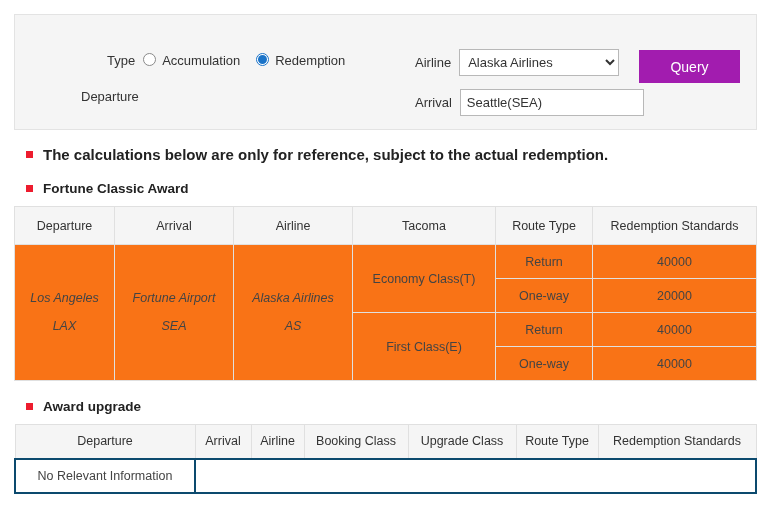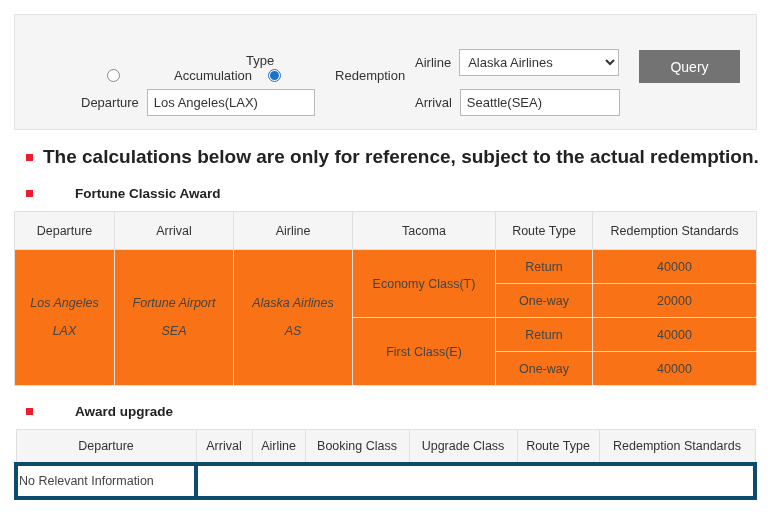--- a/index.html
+++ b/index.html
@@ -22,33 +22,33 @@
 
   
   .search-panel {
     margin: 14px 14px 0 14px;
     background: #f5f5f5;
     border: 1px solid #e3e3e3;
     height: 116px;
     position: relative;
   }
   .form-row { position: absolute; display: flex; align-items: center; }
-  .row-type { left: 92px; top: 38px; flex-direction: column; }
+  .row-type { left: 92px; top: 38px; }
   .row-airline { left: 400px; top: 34px; }
   .row-departure { left: 66px; top: 74px; }
   .row-arrival { left: 400px; top: 74px; }
 
   .field-label {
     font-size: 13px;
     color: #333;
     margin-right: 8px;
     white-space: nowrap;
   }
   .radio-group { display: flex; align-items: center; }
-  .radio-item { display: flex; align-items: center; margin-right: 16px; gap: 48px; }
+  .radio-item { display: flex; margin-right: 16px; }
   .radio {
     width: 13px; height: 13px;
     border-radius: 50%;
     border: 1px solid #8a8a8a;
     background: #fff;
     margin-right: 6px;
     position: relative;
     flex: none;
   }
   .radio.checked {
@@ -70,41 +70,41 @@
     width: 168px;
     height: 27px;
     padding: 2px 6px;
     border: 1px solid #b8b8b8;
     background: #ffffff;
     font-family: "Liberation Sans", sans-serif;
     font-size: 13px;
     color: #333;
     outline: none;
   }
-  input.text-input.wide { width: 160px; }
+  input.text-input.wide { width: 184px; }
 
   select.select-input {
     width: 160px;
     height: 27px;
     padding: 2px 4px;
     border: 1px solid #b8b8b8;
     background: #ffffff;
     font-family: "Liberation Sans", sans-serif;
     font-size: 13px;
     color: #333;
     outline: none;
   }
 
   .query-button {
     position: absolute;
     left: 624px;
     top: 35px;
     width: 101px;
     height: 33px;
-    background: #737373;
+    background: #a21caf;
     color: #ffffff;
     border: none;
     font-family: "Liberation Sans", sans-serif;
     font-size: 14px;
     cursor: pointer;
   }
 
   
   .note-line, .section-head {
     display: flex;
@@ -113,29 +113,28 @@
   }
   .note-line { margin-top: 16px; }
   .section-head { margin-top: 18px; }
   .bullet {
     width: 7px; height: 7px;
     background: #ed1c2e;
     margin-right: 10px;
     flex: none;
   }
   .note-text {
-    font-size: 19px;
+    font-size: 15px;
     font-weight: bold;
     color: #222;
   }
   .section-title {
     font-size: 13.5px;
     font-weight: bold;
     color: #222;
-    margin-left: 32px;
   }
 
   
   .tbl-wrap { margin: 10px 14px 0 14px; }
   table.data {
     width: 743px;
     border-collapse: collapse;
     table-layout: fixed;
   }
   table.data th, table.data td {
@@ -164,24 +163,25 @@
   table.upgrade th {
     border: 1px solid #e0e0e0;
     background: #f5f5f5;
     font-size: 12.5px;
     font-weight: normal;
     color: #333;
     height: 34px;
     text-align: center;
   }
   table.upgrade td {
-    border: 4px solid #0c4a6e;
+    border: 2px solid #0c4a6e;
     font-size: 12.5px;
     color: #444;
     height: 34px;
+    text-align: center;
     background: #fff;
   }
   .empty-cell { border-left: none !important; }
 </style>
 </head>
 <body>
 
 <div class="page">
 
   <div class="search-panel">
@@ -202,21 +202,20 @@
 
     <div class="form-row row-airline">
       <span class="field-label">Airline</span>
       <select class="select-input">
         <option>Alaska Airlines</option>
       </select>
     </div>
 
     <div class="form-row row-departure">
       <span class="field-label">Departure</span>
-      <input class="text-input" type="text" value="Los Angeles(LAX)" style="">
     </div>
 
     <div class="form-row row-arrival">
       <span class="field-label">Arrival</span>
       <input class="text-input wide" type="text" value="Seattle(SEA)" style="">
     </div>
 
     <button class="query-button">Query</button>
   </div>
 

